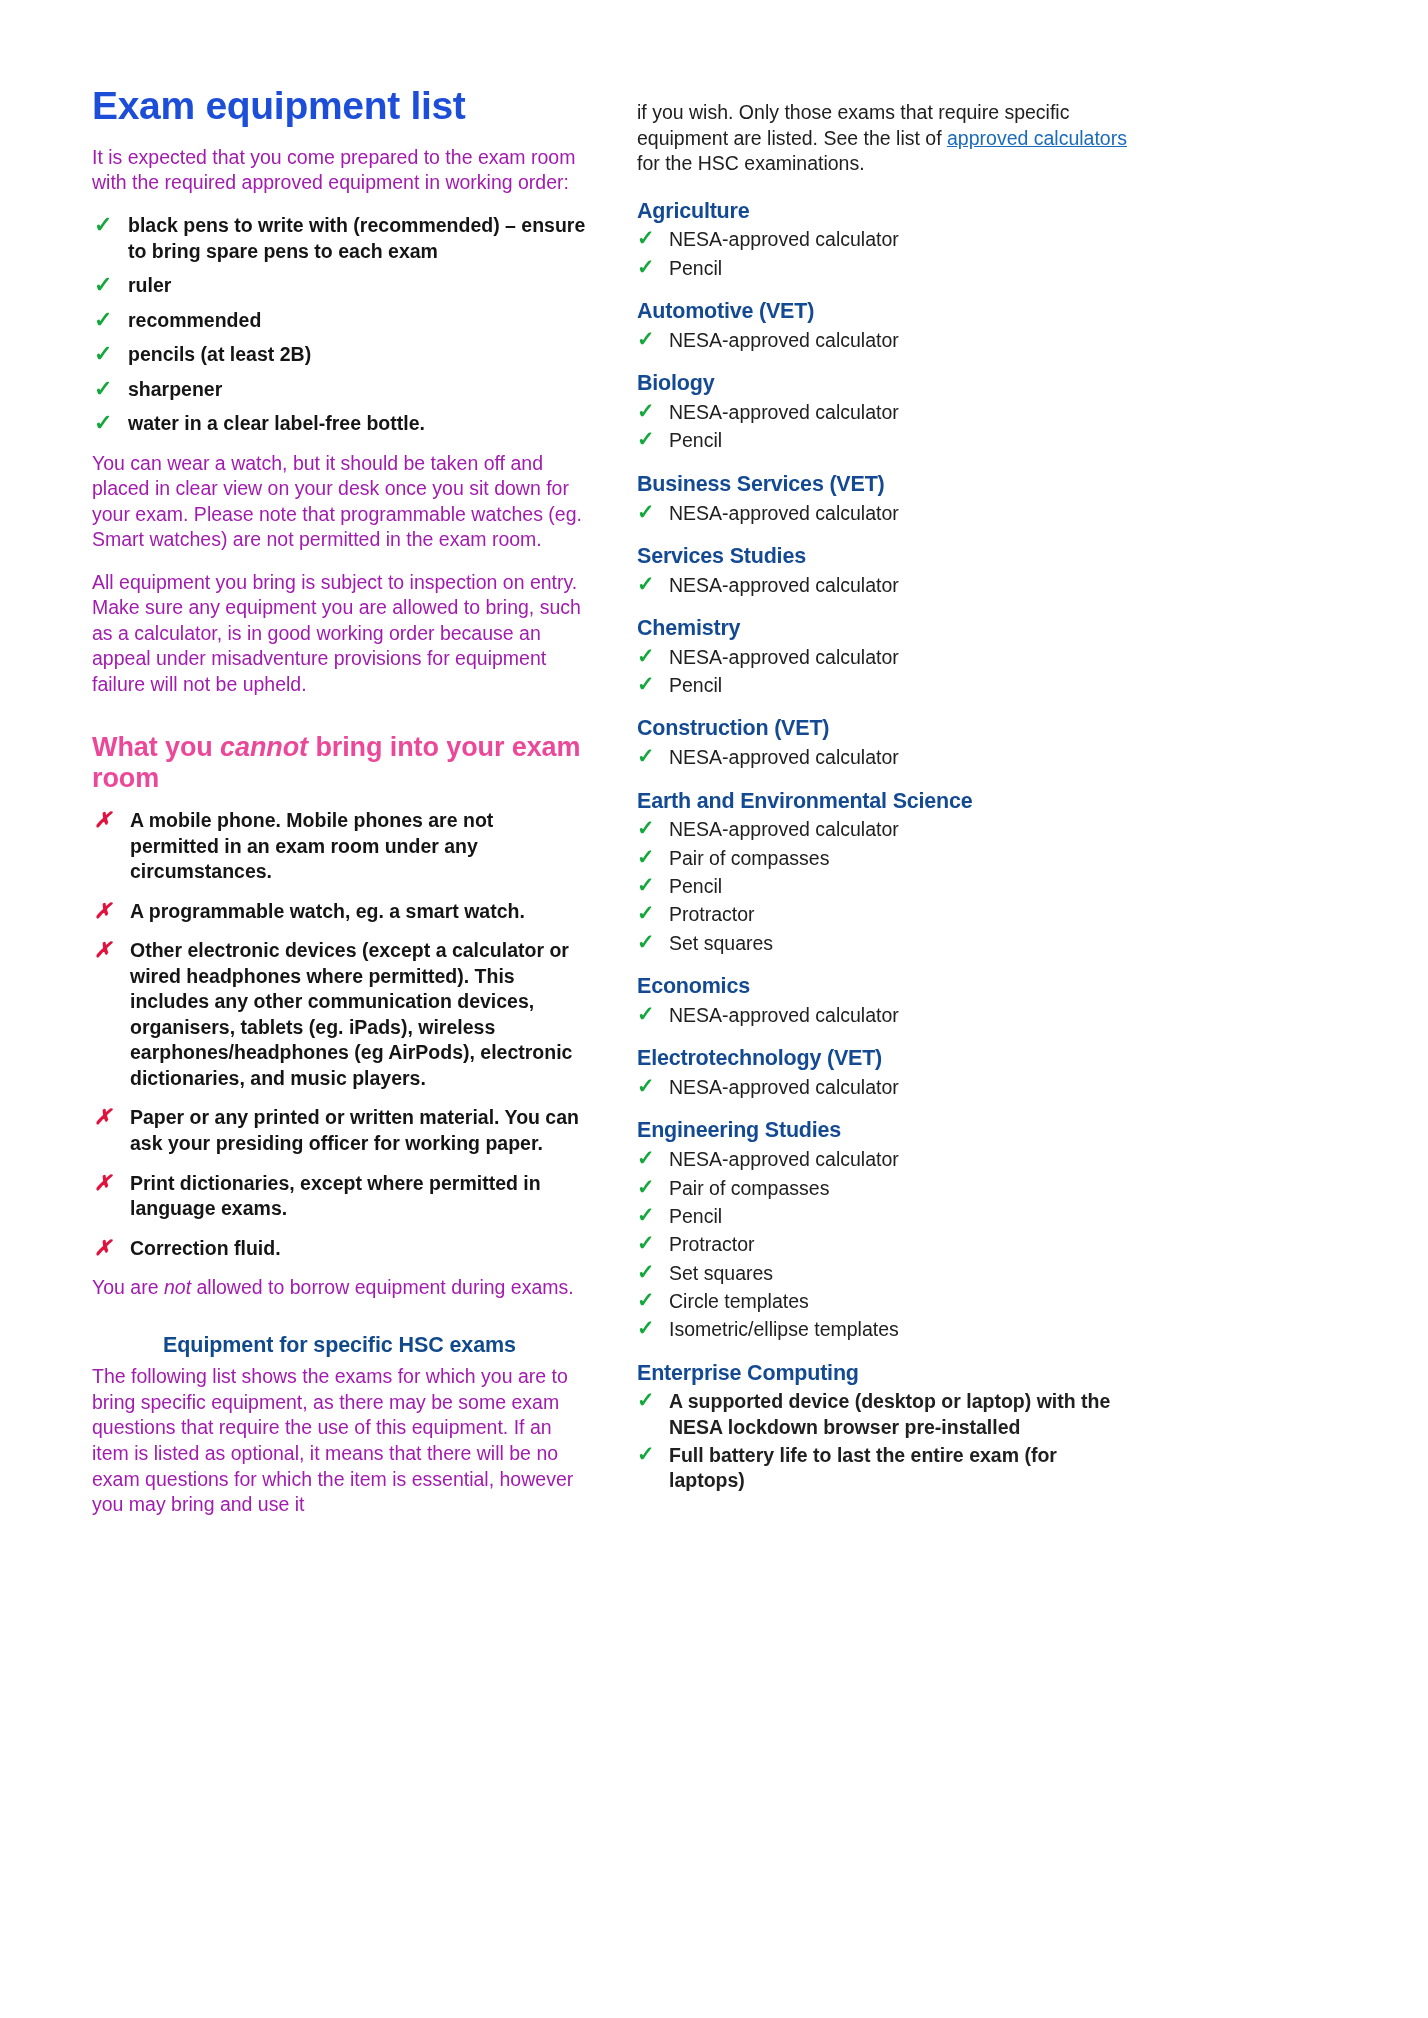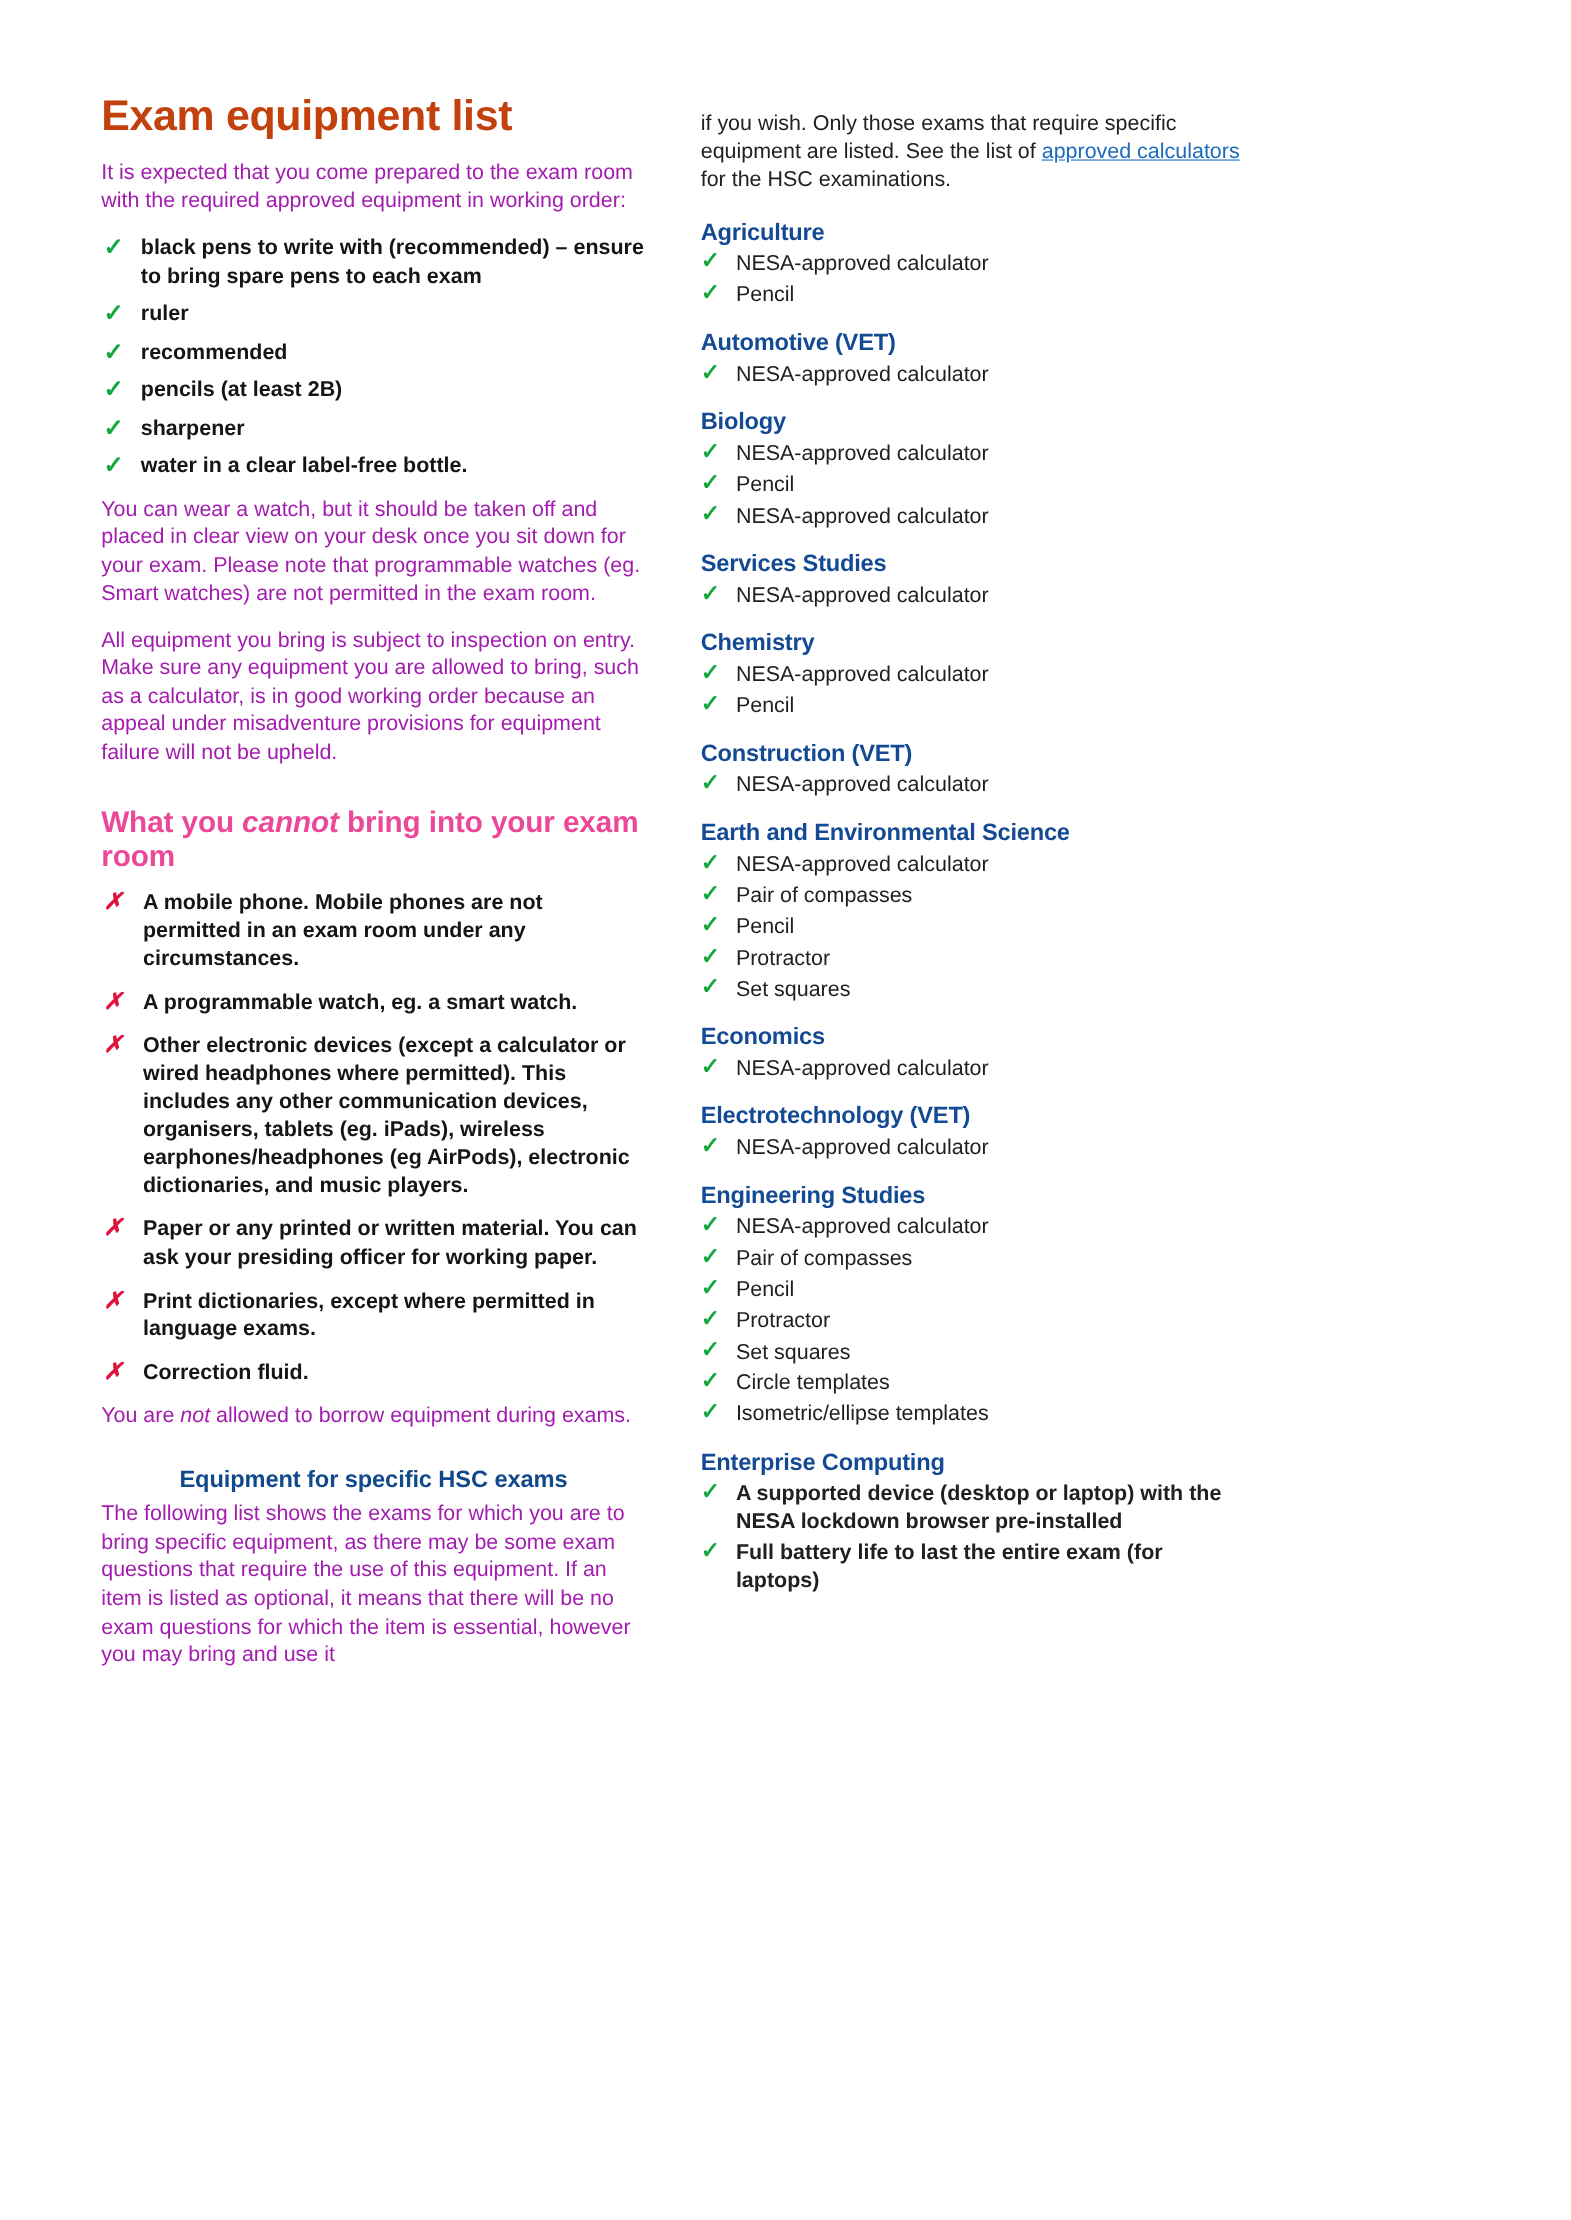--- a/index.html
+++ b/index.html
@@ -34,21 +34,21 @@
   .col-right {
     width: 497px;
     flex: 0 0 497px;
     padding-top: 14px;
   }
 
   h1.page-title {
     font-size: 39px;
     line-height: 1.05;
     font-weight: bold;
-    color: #c2410c;
+    color: #1d4ed8;
     margin: 0 0 18px 0;
     letter-spacing: -0.3px;
   }
   h2.section-red {
     font-size: 27px;
     line-height: 1.16;
     font-weight: bold;
     color: #ec4899;
     margin: 34px 0 14px 0;
     letter-spacing: -0.1px;
@@ -219,20 +219,21 @@
           </ul>
           <h3 class="subject">Automotive (VET)</h3>
           <ul class="subject-list">
             <li><span class="mark check">✓</span><span>NESA-approved calculator</span></li>
           </ul>
           <h3 class="subject">Biology</h3>
           <ul class="subject-list">
             <li><span class="mark check">✓</span><span>NESA-approved calculator</span></li>
             <li><span class="mark check">✓</span><span>Pencil</span></li>
           </ul>
+          <h3 class="subject">Business Services (VET)</h3>
           <ul class="subject-list">
             <li><span class="mark check">✓</span><span>NESA-approved calculator</span></li>
           </ul>
           <h3 class="subject">Services Studies</h3>
           <ul class="subject-list">
             <li><span class="mark check">✓</span><span>NESA-approved calculator</span></li>
           </ul>
           <h3 class="subject">Chemistry</h3>
           <ul class="subject-list">
             <li><span class="mark check">✓</span><span>NESA-approved calculator</span></li>

